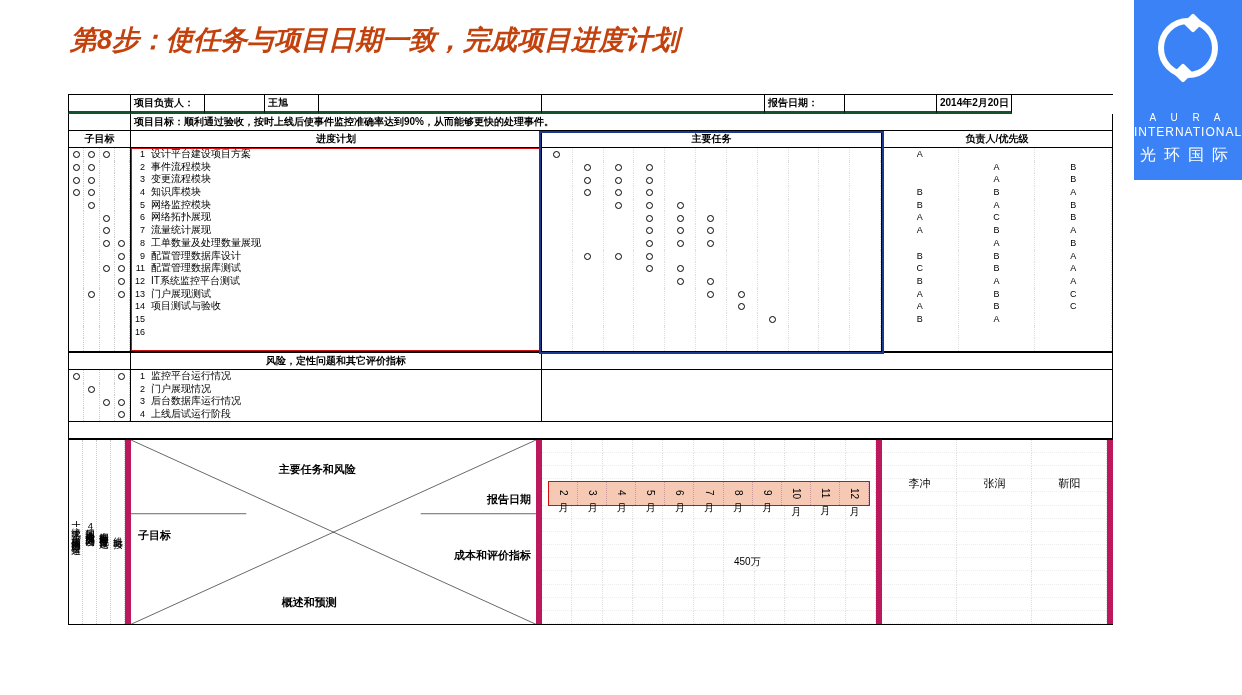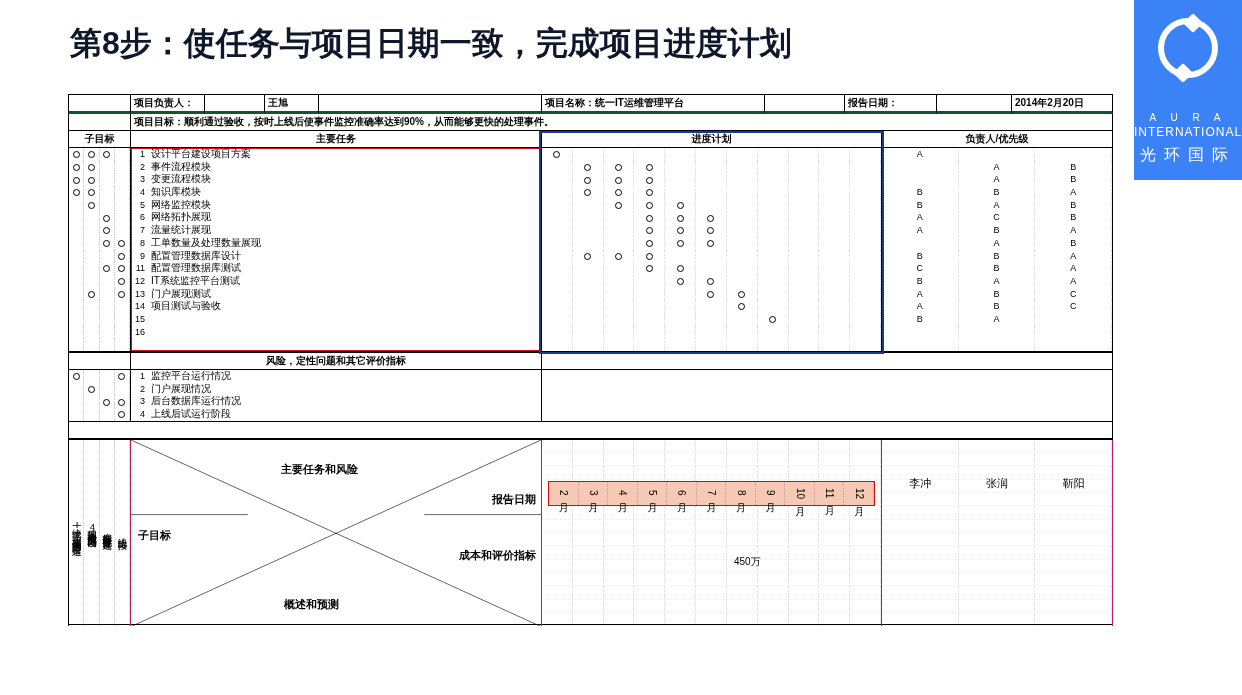--- a/index.html
+++ b/index.html
@@ -9,23 +9,24 @@
     background: #fff;
     width: 1242px;
     height: 695px;
     overflow: hidden;
     position: relative;
   }
   .title {
     position: absolute;
     top: 22px;
     left: 70px;
-    font-size: 32px;
+    font-size: 27px;
     font-weight: 700;
-    color: #0f172a;
+    color: #c2410c;
+    font-style: italic;
   }
   .logo {
     position: absolute;
     right: 0;
     top: 0;
     width: 108px;
     height: 180px;
     background: #3b82f6;
     color: #fff;
     display: flex;
@@ -228,21 +229,21 @@
     border-bottom: 2px solid #000;
     background: #fff;
   }
 
   .bottom-grid {
     display: grid;
     grid-template-columns: 63px 411px 340px 231px;
     border-bottom: 1px solid #000;
   }
   .bottom-grid > div {
-    border-right: 1px solid #be185d;
+    border-right: 6px solid #be185d;
     position: relative;
   }
   .bottom-grid > div:first-child { border-left: 1px solid #000; }
   .bottom-grid { height: 185px; }
 
   .vert-labels {
     display: flex;
     flex-direction: row;
     height: 100%;
   }
@@ -334,36 +335,35 @@
 </div>
 
 <div class="sheet">
 
   <div class="hdr">
     <div></div>
     <div>项目负责人：</div>
     <div></div>
     <div>王旭</div>
     <div></div>
-    <div><span>项目名称：</span><span>统一IT运维管理平台</span></div>
     <div></div>
     <div>报告日期：</div>
     <div></div>
     <div>2014年2月20日</div>
   </div>
 
   <div class="hdr2">
     <div></div>
     <div><span>项目目标：</span><span>顺利通过验收，按时上线后使事件监控准确率达到90%，从而能够更快的处理事件。</span></div>
   </div>
 
   <div class="section-head">
     <div>子目标</div>
+    <div>进度计划</div>
     <div>主要任务</div>
-    <div>进度计划</div>
     <div>负责人/优先级</div>
   </div>
 
   <div class="main-grid">
     <div class="sub-target-col" id="st-col">
         <div class="cell"><span class="circ"></span></div>
         <div class="cell"><span class="circ"></span></div>
         <div class="cell"><span class="circ"></span></div>
         <div class="cell"></div>
         <div class="cell"><span class="circ"></span></div>

